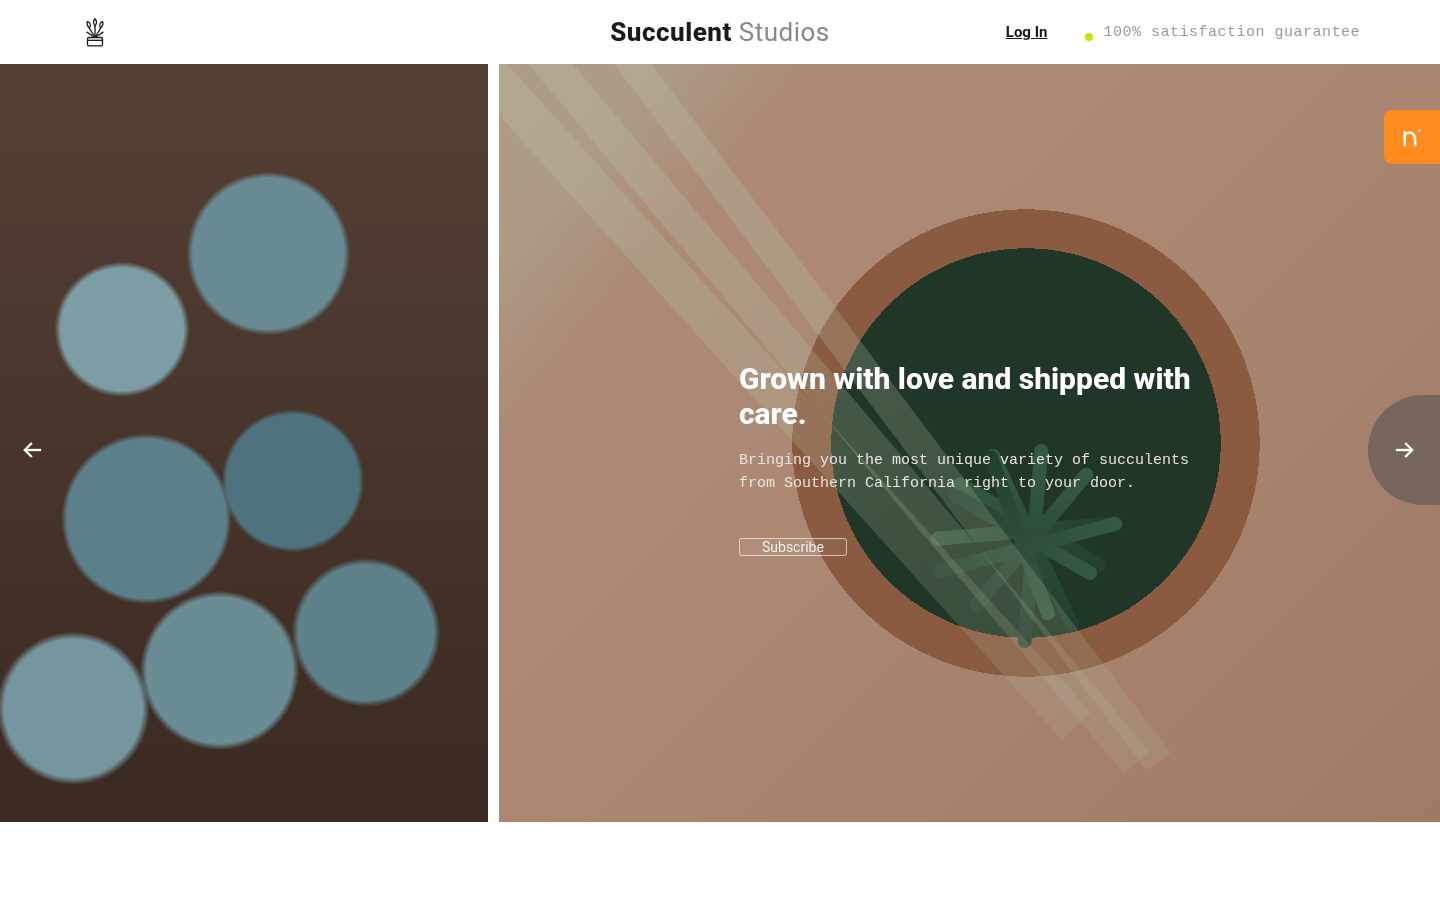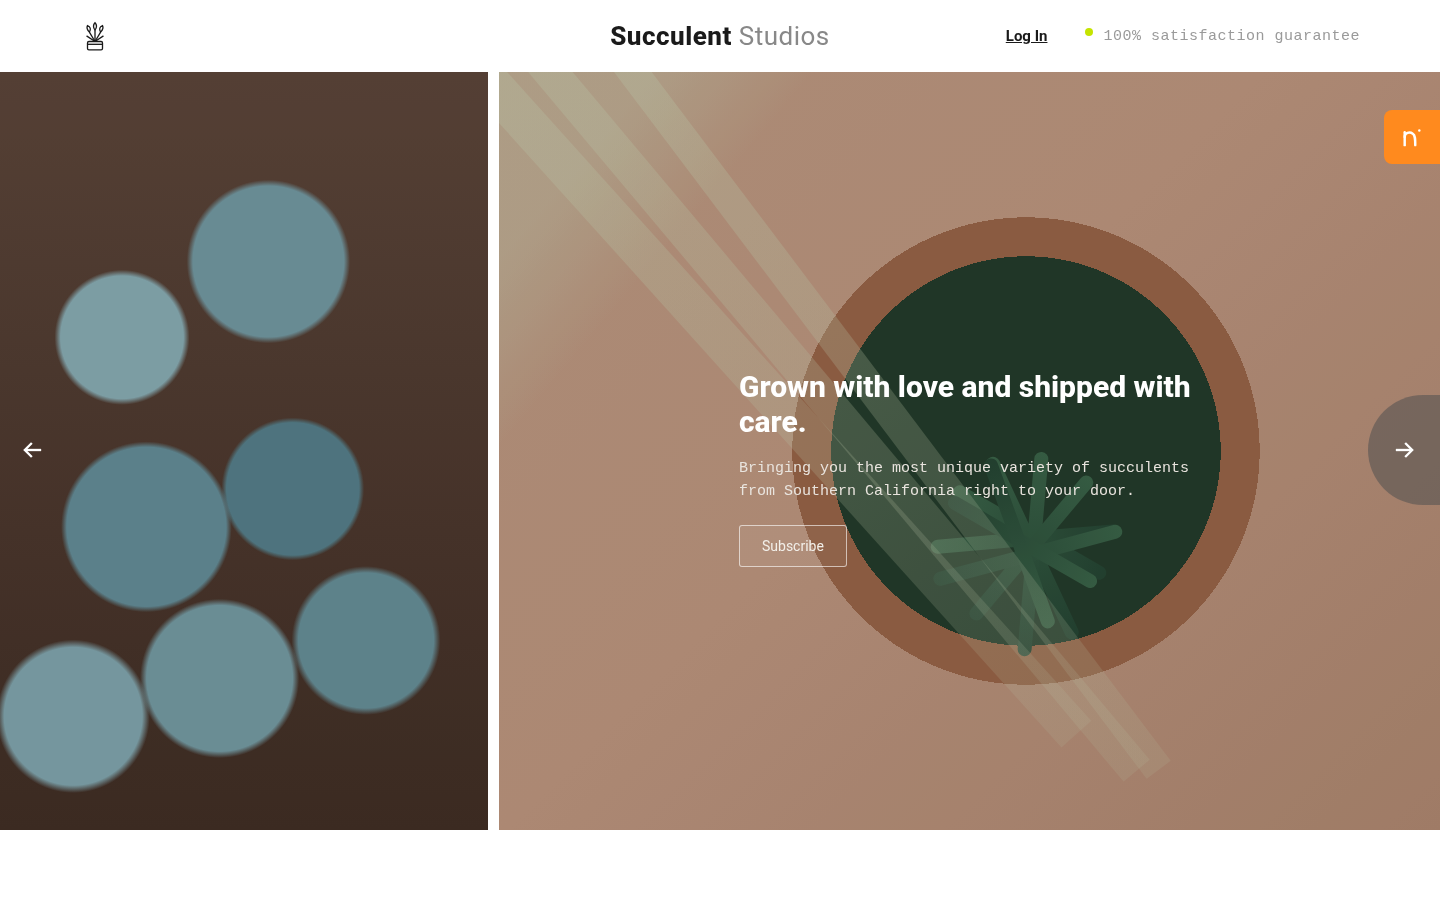--- a/index.html
+++ b/index.html
@@ -1,20 +1,20 @@
 <!DOCTYPE html>
 <html><head>
 <meta charset="utf-8">
 <style>
   * { box-sizing: border-box; margin: 0; padding: 0; }
   html, body { width: 1440px; height: 900px; overflow: hidden; font-family: -apple-system, BlinkMacSystemFont, "Segoe UI", Roboto, sans-serif; background:#fff; }
 
   
   .header {
-    height: 72px;
+    height: 64px;
     width: 100%;
     display: flex;
     align-items: center;
     padding: 0 80px;
     position: relative;
     background: #fff;
     border-radius: 16px;
   }
   .logo { width: 30px; height: 34px; color:#1a1a1a; }
   .brand {
@@ -31,21 +31,21 @@
     display: flex;
     align-items: center;
     gap: 38px;
     font-size: 15px;
   }
   .login { font-weight: 700; color:#1a1a1a; text-decoration: underline; cursor:pointer; }
   .guarantee {
     font-family: "Courier New", monospace;
     color:#9a9a9a;
     display: flex;
-    align-items: flex-start;
+    align-items: flex-end;
     gap: 10px;
     letter-spacing: .5px;
   }
   .dot { width:8px; height:8px; border-radius:50%; background:#c5e400; display:inline-block; }
 
   
   .hero {
     display:flex;
     height: 758px;
     width:100%;
@@ -92,29 +92,29 @@
     top:298px;
     max-width:480px;
     color:#fff;
   }
   .hero-title { font-size:30px; font-weight:800; line-height:1.15; margin-bottom:18px; }
   .hero-sub {
     font-family:"Courier New", monospace;
     font-size:15px;
     line-height:1.55;
     color:#e9e4de;
-    margin-bottom:21px;
+    margin-bottom:42px;
     max-width:470px;
   }
   .cta-row { display:flex; gap:20px; }
   .cta {
     border:1px solid rgba(255,255,255,.6);
     background:rgba(255,255,255,.05);
     color:#f2efe9;
-    padding:12px 22px;
+    padding:0 22px;
     font-size:14px;
     border-radius:3px;
     cursor:pointer;
     font-family:inherit;
   }
 
   .nav-arrow {
     position:absolute;
     top:50%;
     transform:translateY(-50%);

